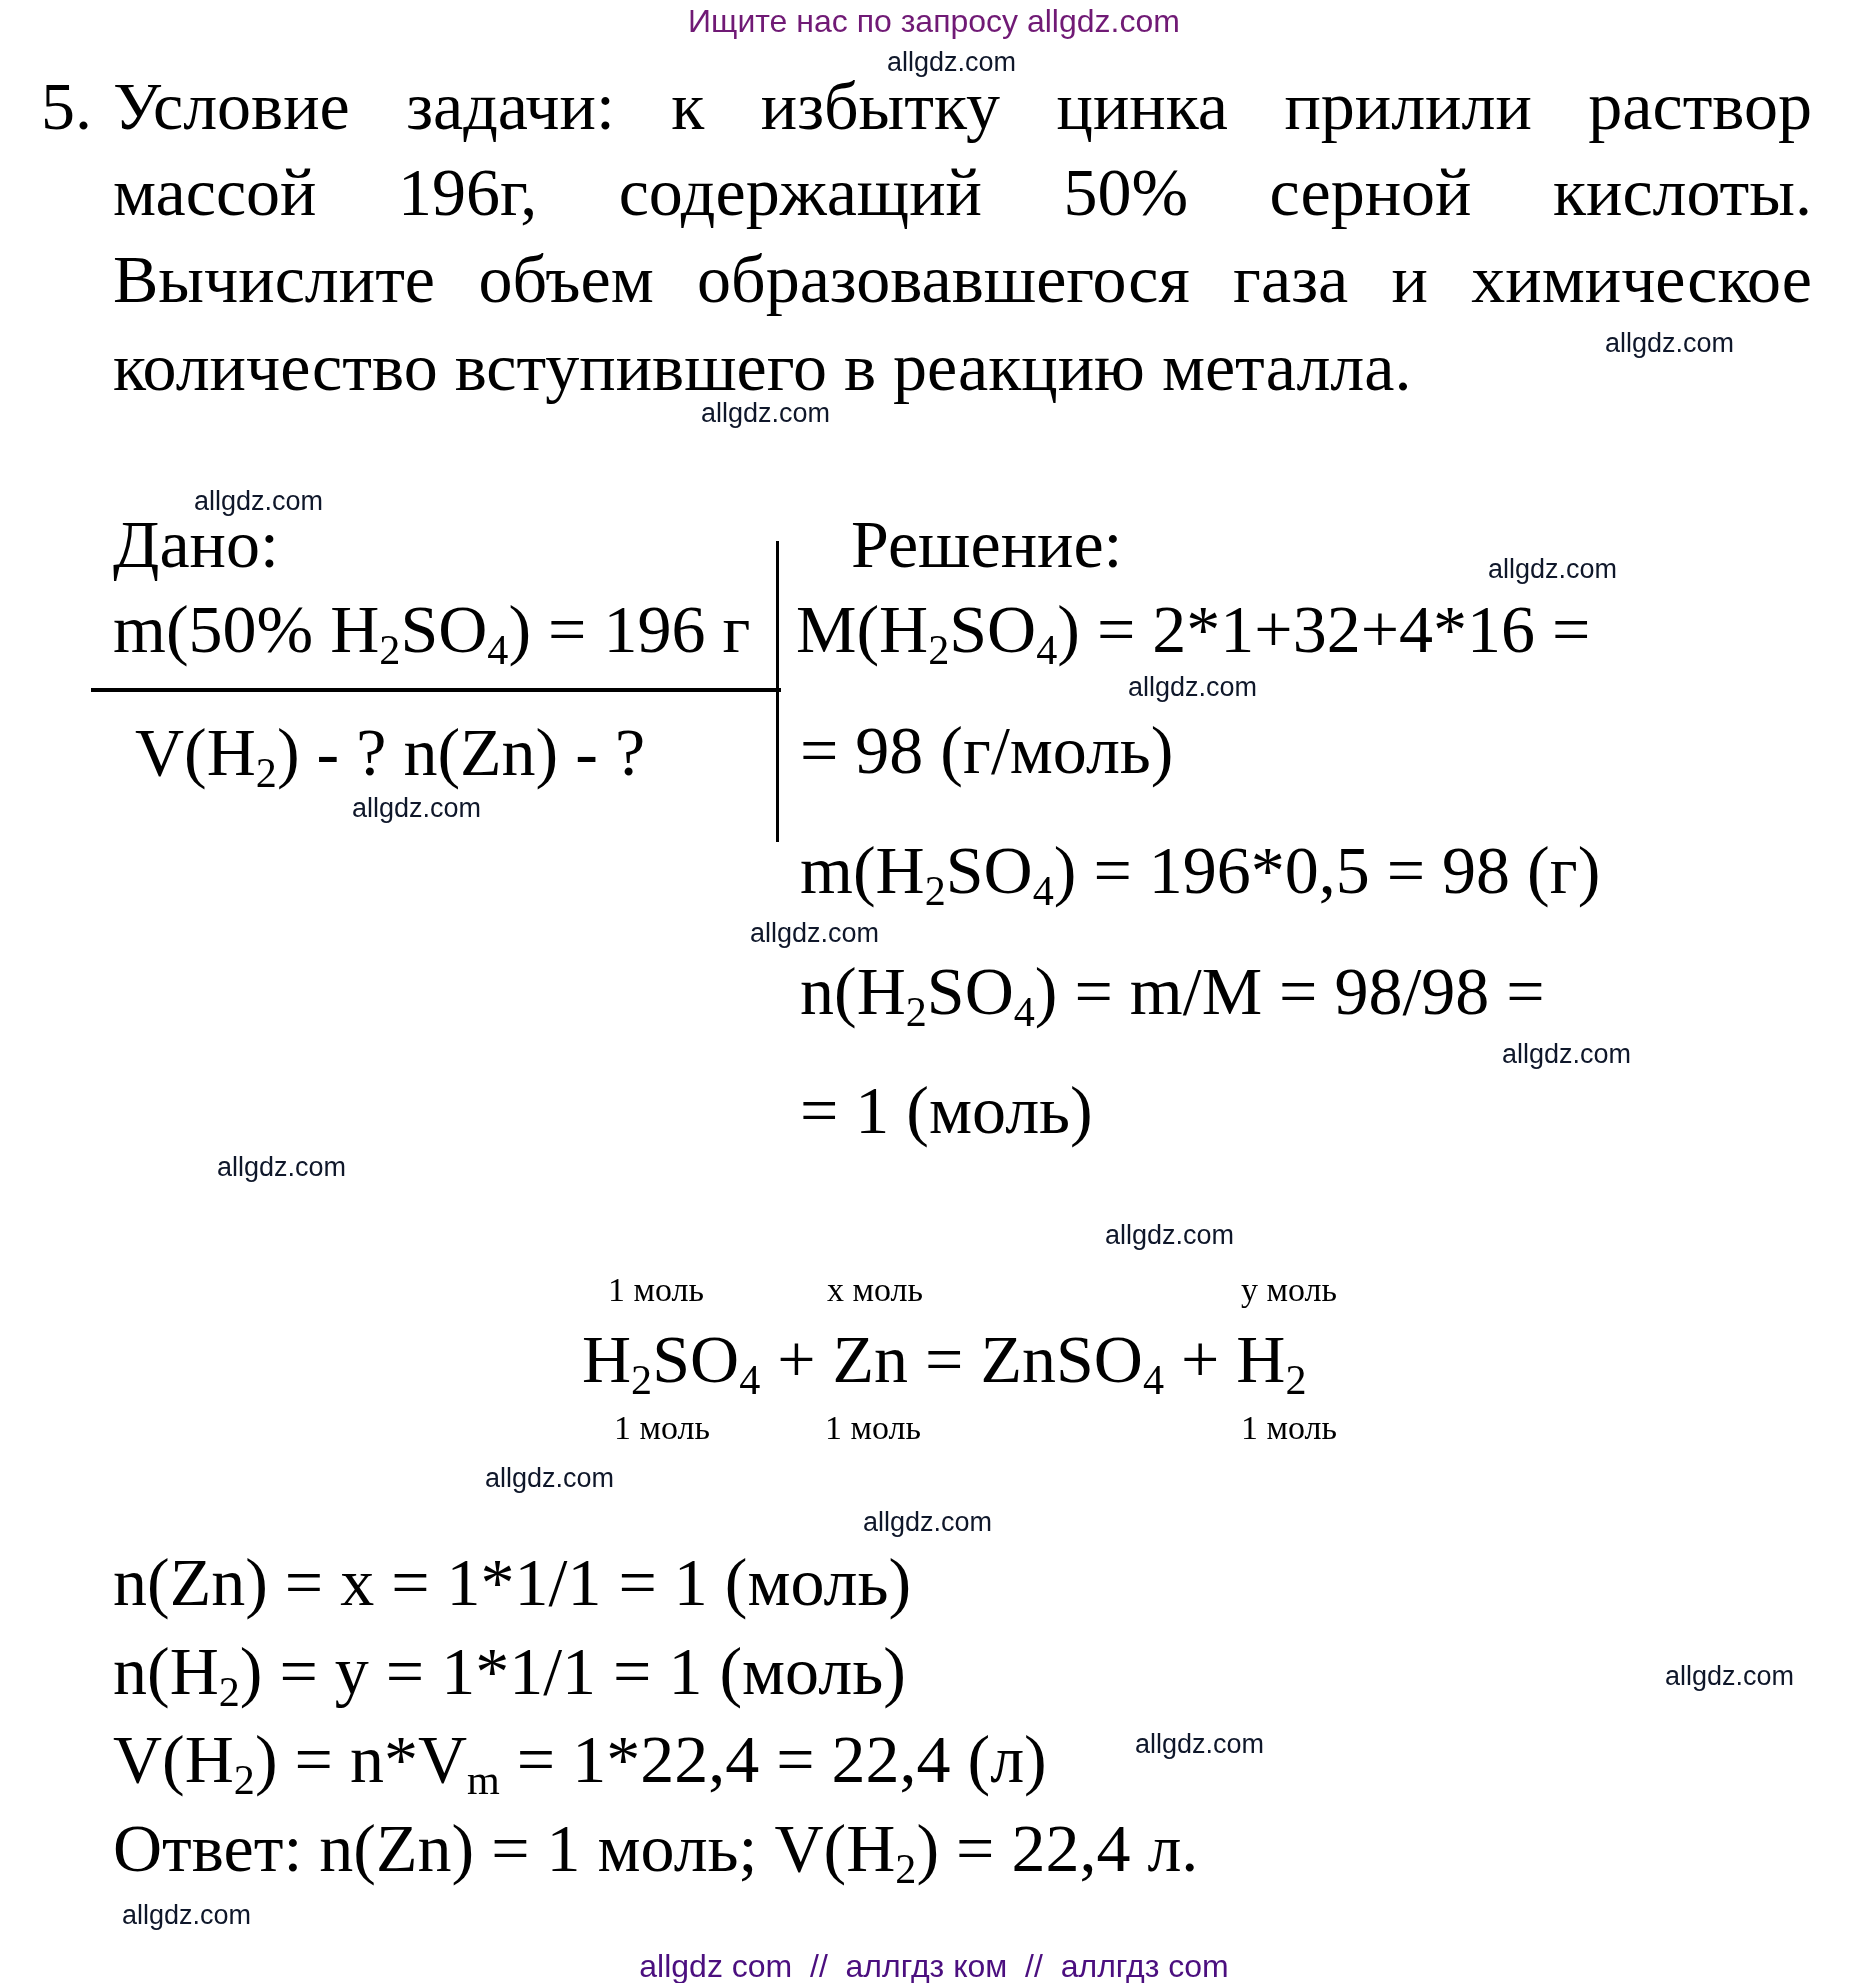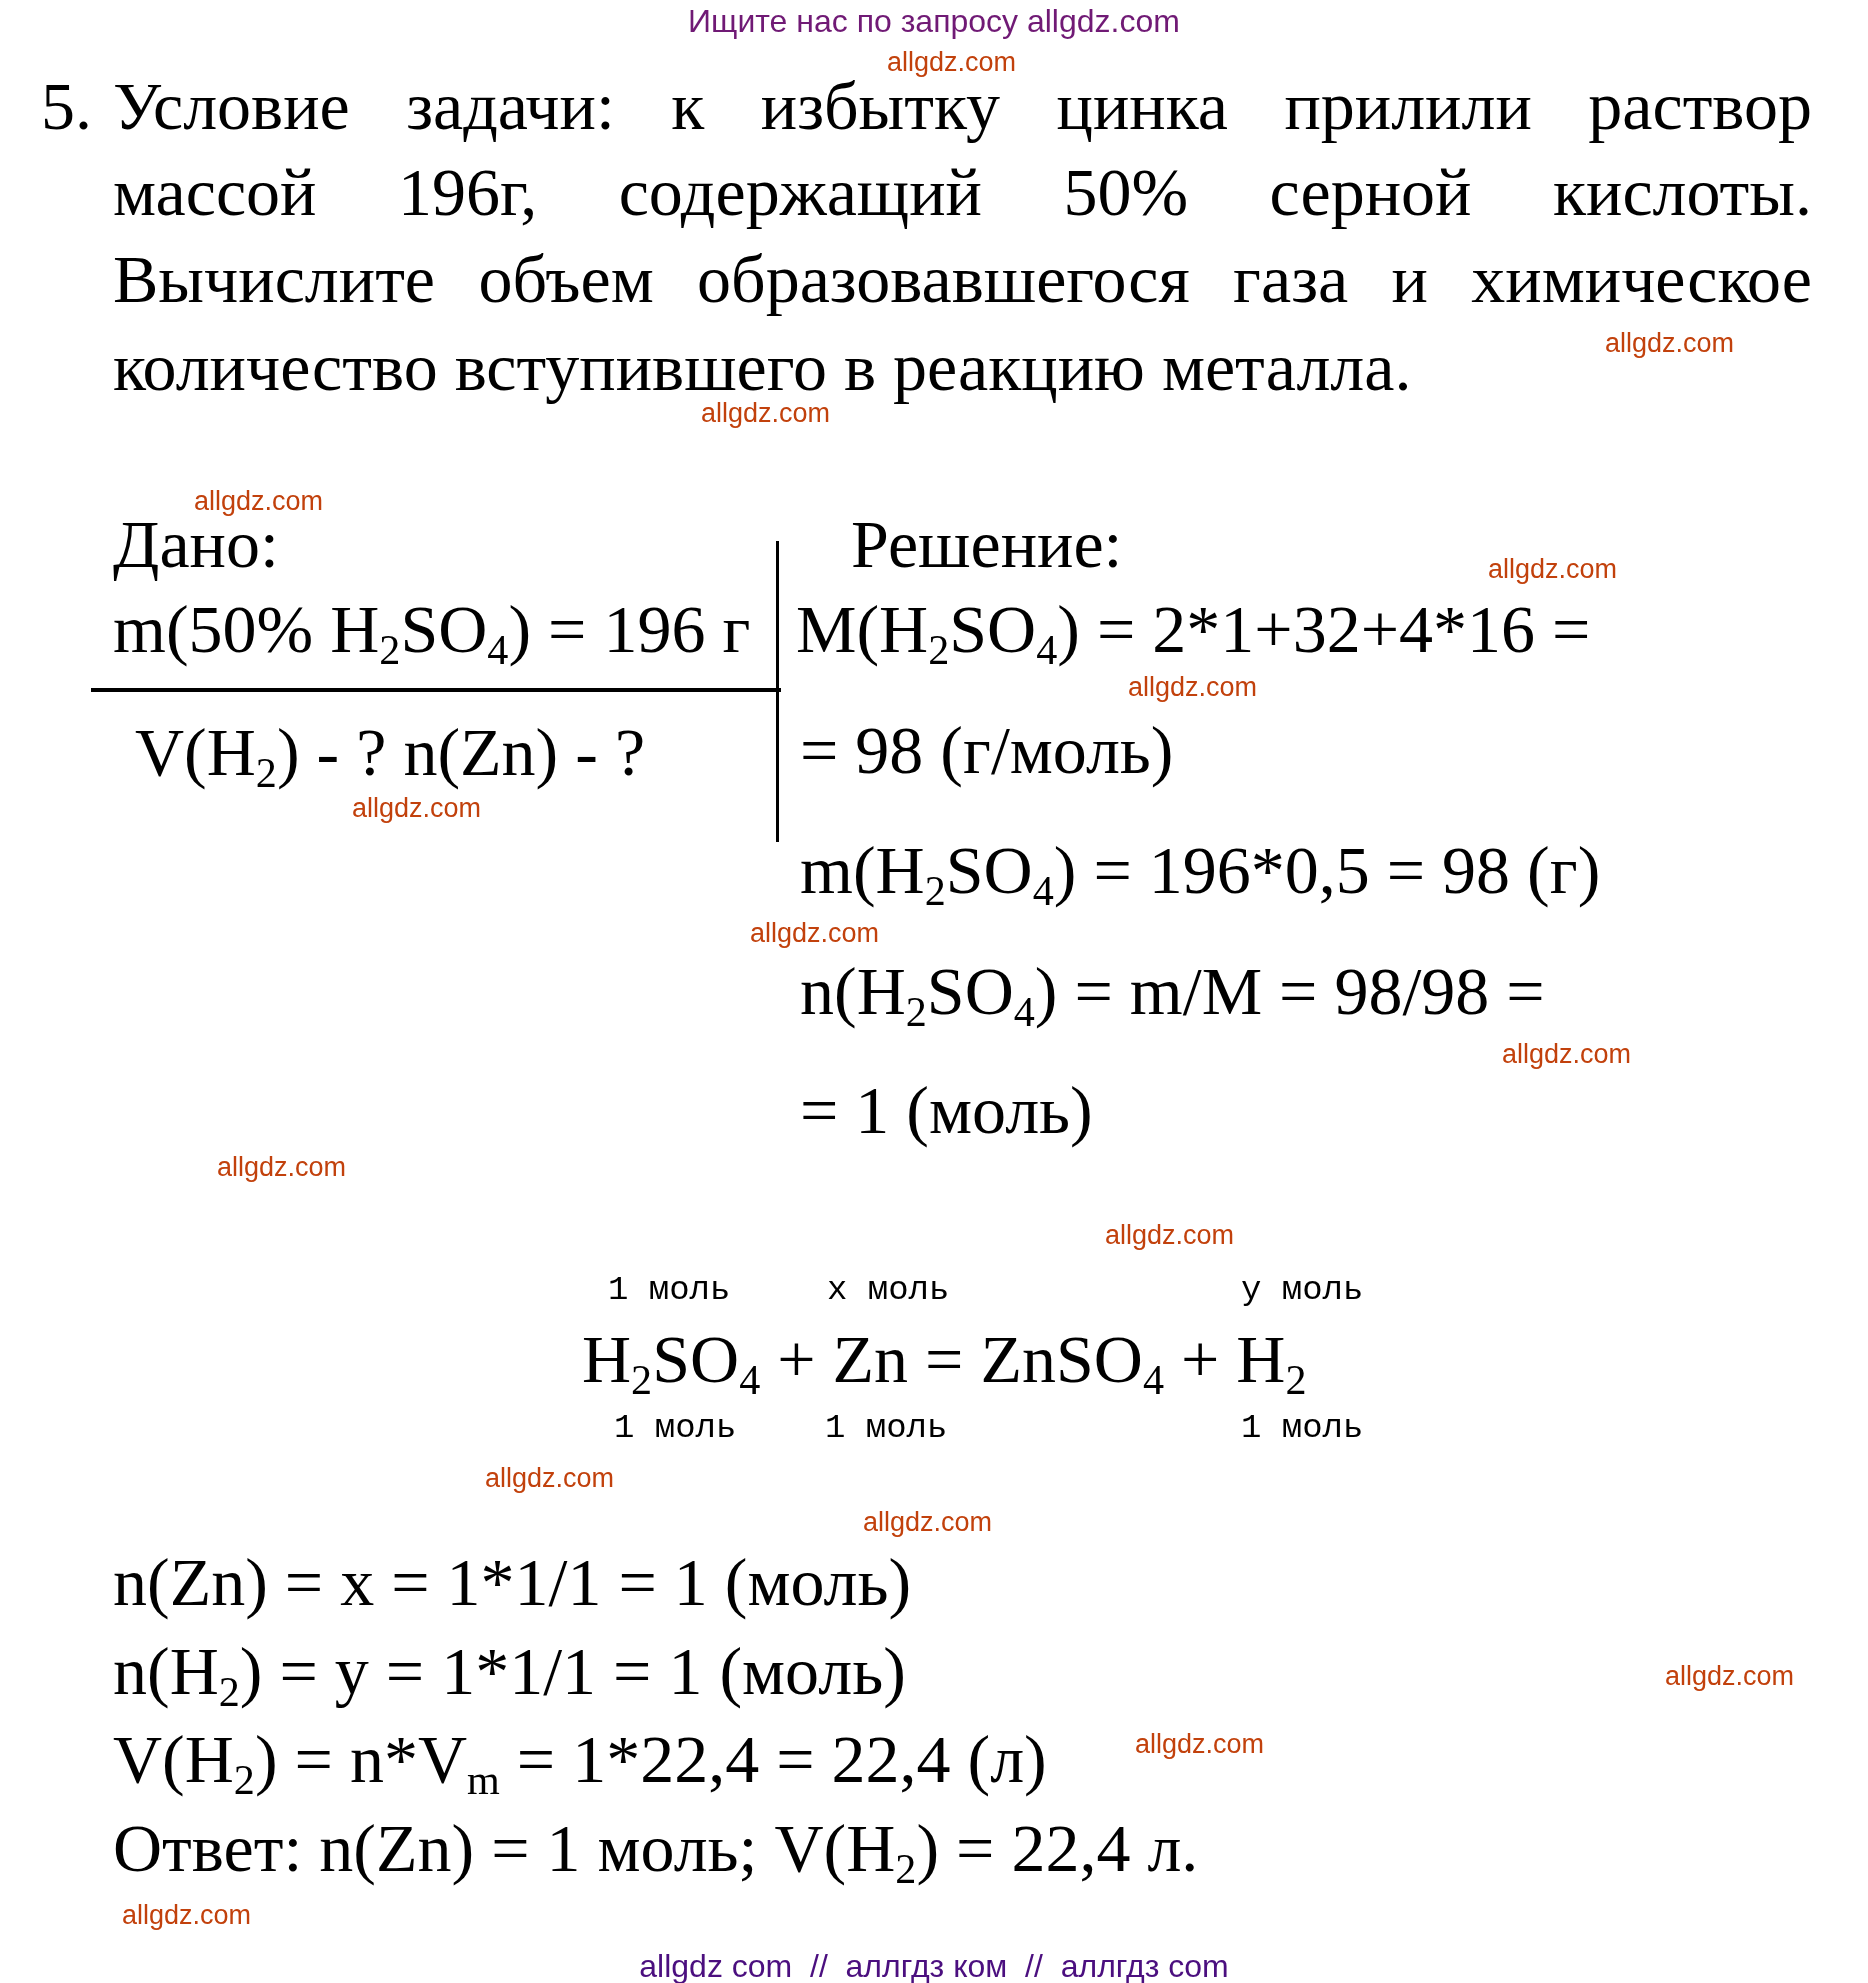--- a/index.html
+++ b/index.html
@@ -1,30 +1,30 @@
 <!DOCTYPE html>
 <html style="font-size:15px"><head>
 <meta charset="utf-8">
 <style>
   html, body { margin:0; padding:0; background:#ffffff; }
   body { width:1868px; height:1984px; position:relative; overflow:hidden;
          font-family:"Liberation Serif", serif; color:#000; }
   .abs { position:absolute; white-space:nowrap; }
-  .wm { position:absolute; font-family:"Liberation Sans", sans-serif; font-size:27px; color:#c2410c; white-space:nowrap; line-height:1; }
+  .wm { position:absolute; font-family:"Liberation Sans", sans-serif; font-size:27px; color:#0f172a; white-space:nowrap; line-height:1; }
   .hdr { position:absolute; top:1.9px; left:0; width:1868px; text-align:center;
          font-family:"Liberation Sans", sans-serif; font-size:32px; line-height:38px; }
   .ftr { position:absolute; top:1947px; left:0; width:1868px; text-align:center;
          font-family:"Liberation Sans", sans-serif; font-size:32px; line-height:38px; }
   .big { font-size:68px; line-height:1; }
   .prob { position:absolute; left:113px; width:1699px; font-size:68px; line-height:1;
           text-align:justify; text-align-last:justify; white-space:nowrap; }
   .prob.last { text-align-last:left; }
   .num { position:absolute; left:41px; font-size:68px; line-height:1; }
   sub { font-size:0.62em; vertical-align:-0.28em; line-height:0; }
-  .small { font-size:34px; line-height:1;font-family:Liberation Mono, monospace; }
+  .small { font-size:34px; line-height:1; }
   .hline { position:absolute; background:#000; }
 </style>
 </head>
 <body>
 
 <div class="hdr" style="color:#701a75;">Ищите нас по запросу allgdz.com</div>
 
 <div class="wm" style="left:887px; top:49px;">allgdz.com</div>
 <div class="wm" style="left:1605px; top:330px;">allgdz.com</div>
 <div class="wm" style="left:701px; top:400px;">allgdz.com</div>

